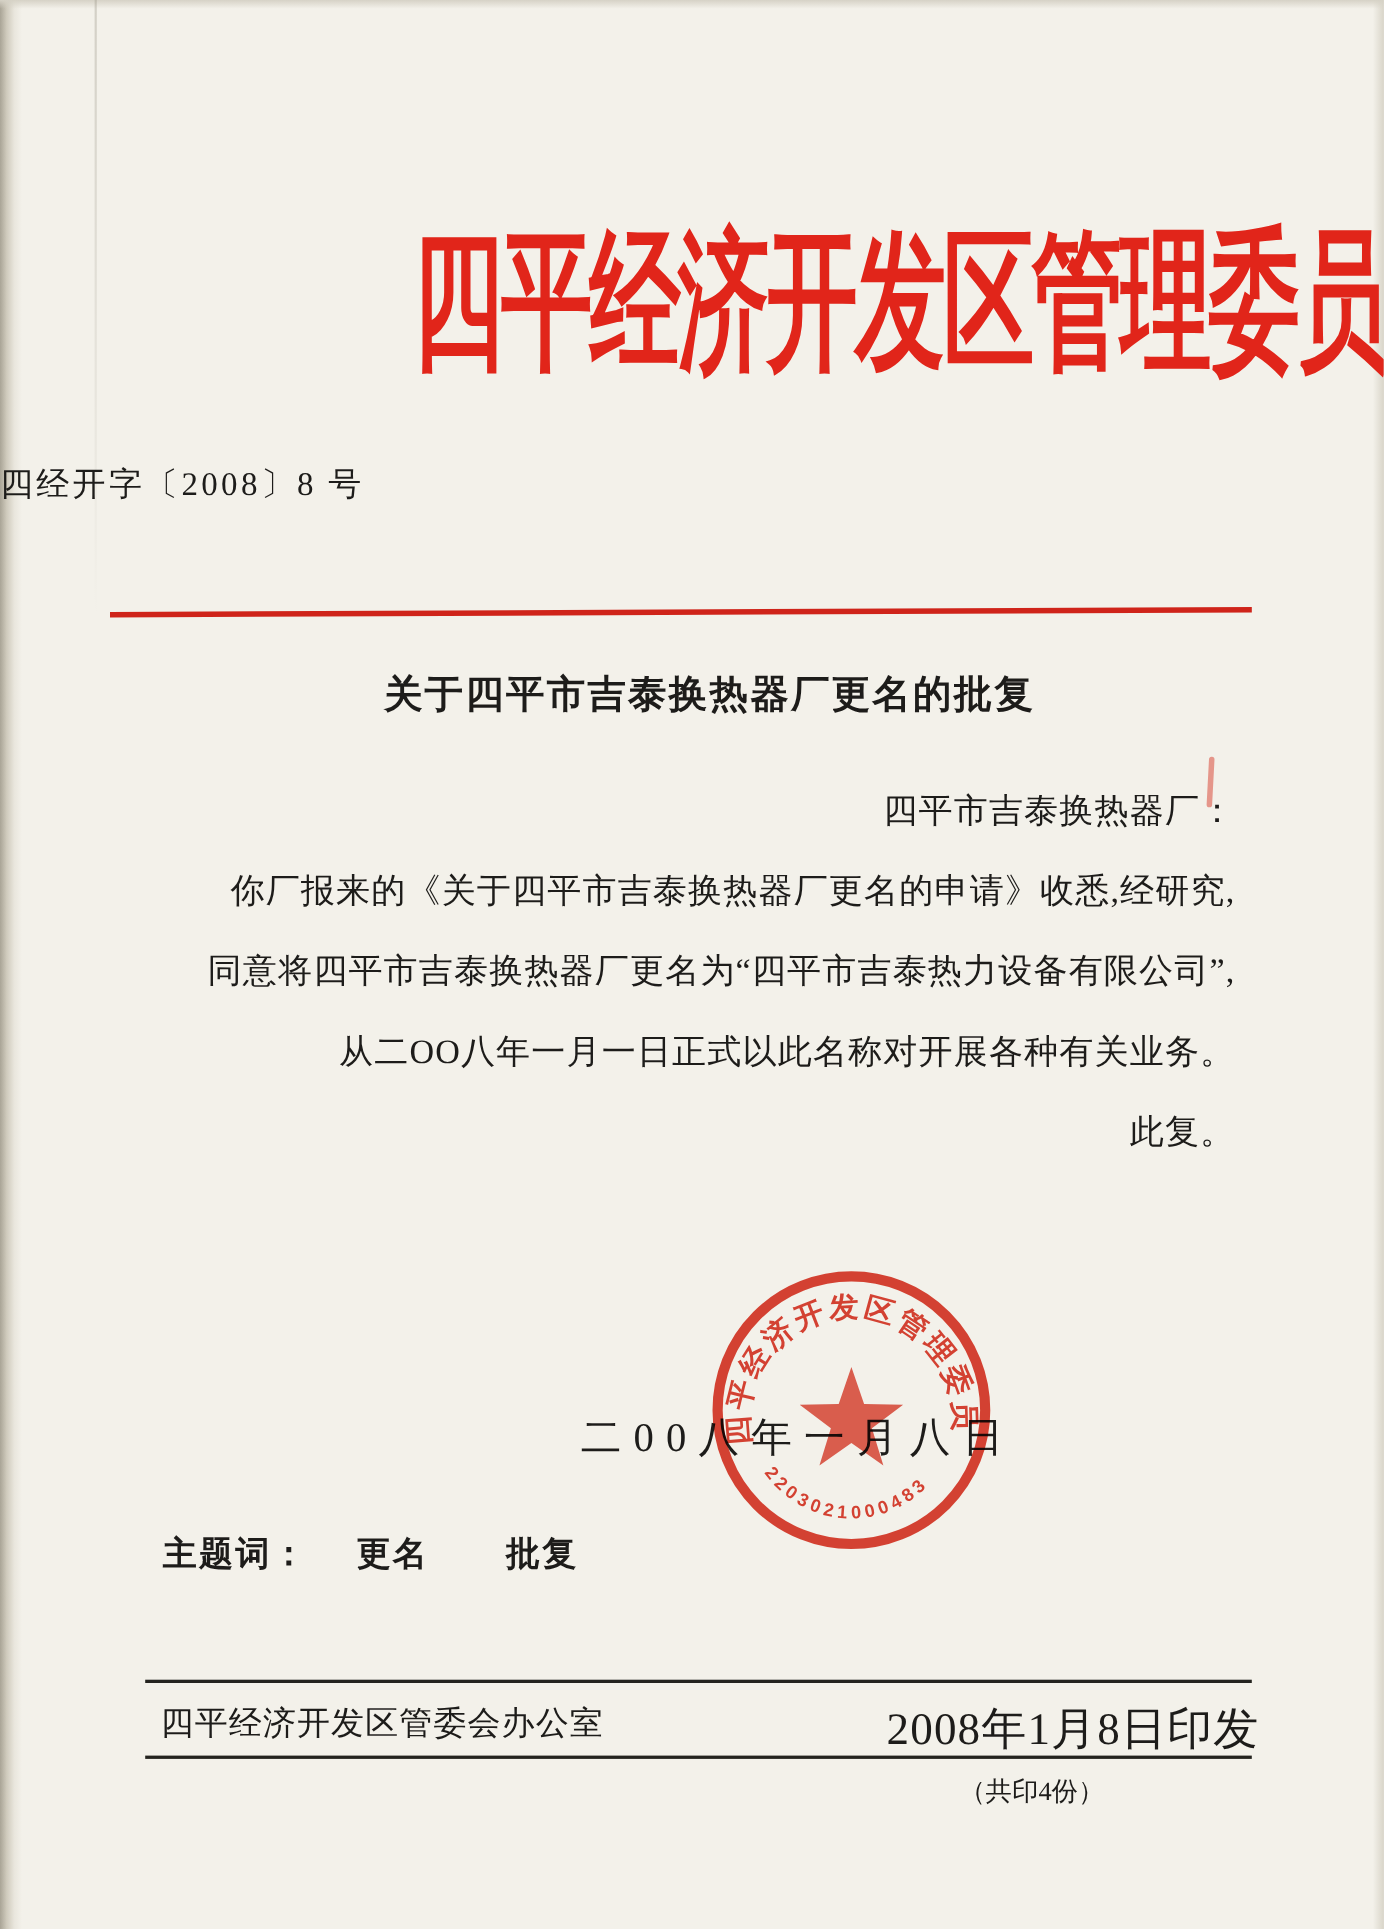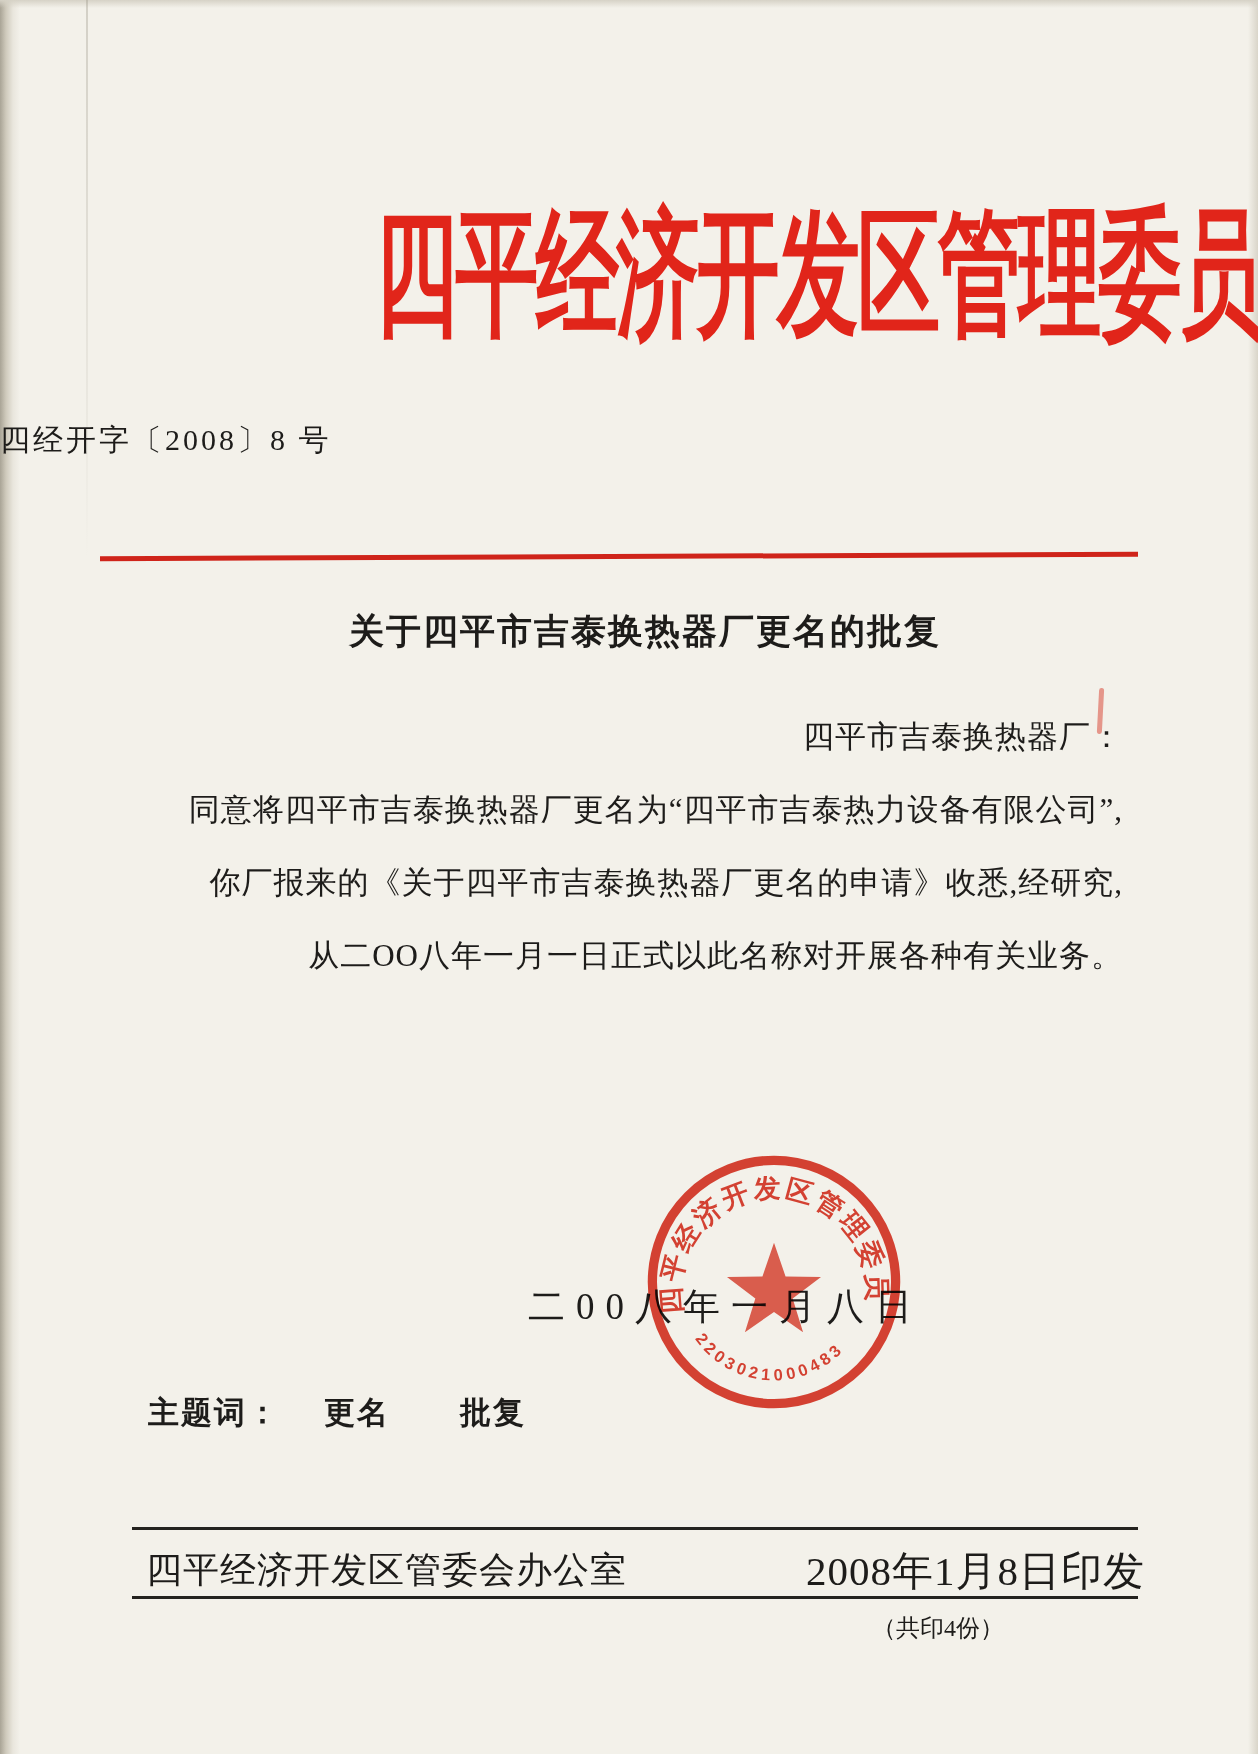--- a/index.html
+++ b/index.html
@@ -47,21 +47,21 @@
 
   
   .keywords { position:absolute; left:148px; top:1392px;
     font-family:Liberation Mono, monospace;
     font-size:31px; font-weight:bold; letter-spacing:2px; }
   .keywords .kw { margin-left:44px; }
   .hr1 { position:absolute; left:132px; width:1006px; top:1527px; height:3px; background:#24231f; }
   .hr2 { position:absolute; left:132px; width:1006px; top:1596px; height:3px; background:#24231f; }
   .issuer { position:absolute; left:146px; top:1546px;
     font-family:"Liberation Sans","DejaVu Sans",sans-serif;
-    font-size:36px; letter-spacing:1px; }
+    font-size:30px; letter-spacing:1px; }
   .print-date { position:absolute; left:806px; top:1544px; font-size:41px; letter-spacing:1px; }
   .copies { position:absolute; left:848px; top:1612px; width:180px; text-align:center; font-size:24px; }
 </style>
 </head>
 <body>
 
 <div class="sheet">
 
   <div class="edge-left"></div>
   <div class="edge-right"></div>
@@ -74,23 +74,24 @@
   </div>
 
   <div class="doc-number">四经开字〔2008〕8 号</div>
 
   <div class="red-rule" style="background:#cf241a;"></div>
 
   <div class="doc-title">关于四平市吉泰换热器厂更名的批复</div>
 
   <div class="body-block">
     <div class="bline">四平市吉泰换热器厂：</div>
+    <div class="bline">　　你厂报来的《关于四平市吉泰换热器厂更名的申请》收悉,经研究,</div>
     <div class="bline">同意将四平市吉泰换热器厂更名为“四平市吉泰热力设备有限公司”,</div>
-    <div class="bline">　　你厂报来的《关于四平市吉泰换热器厂更名的申请》收悉,经研究,</div>
     <div class="bline">从二OO八年一月一日正式以此名称对开展各种有关业务。</div>
+    <div class="bline">　　此复。</div>
   </div>
 
   <div class="date-line">二00八年一月八日</div>
 
   <svg class="seal" viewBox="0 0 260 260">
     <circle cx="130" cy="130" r="118" fill="none" stroke="#dc3726" stroke-width="9"></circle>
     <path id="sealTopArc" d="M 42 162 A 91 91 0 1 1 218 162" fill="none"></path>
     <path id="sealBottomArc" d="M 50 180 A 93 93 0 0 0 210 180" fill="none"></path>
     <text font-size="26" font-weight="bold" fill="#dc3726" letter-spacing="3" font-family="Liberation Serif, DejaVu Serif, serif">
       <textPath href="#sealTopArc" startOffset="2">四平经济开发区管理委员会</textPath>

